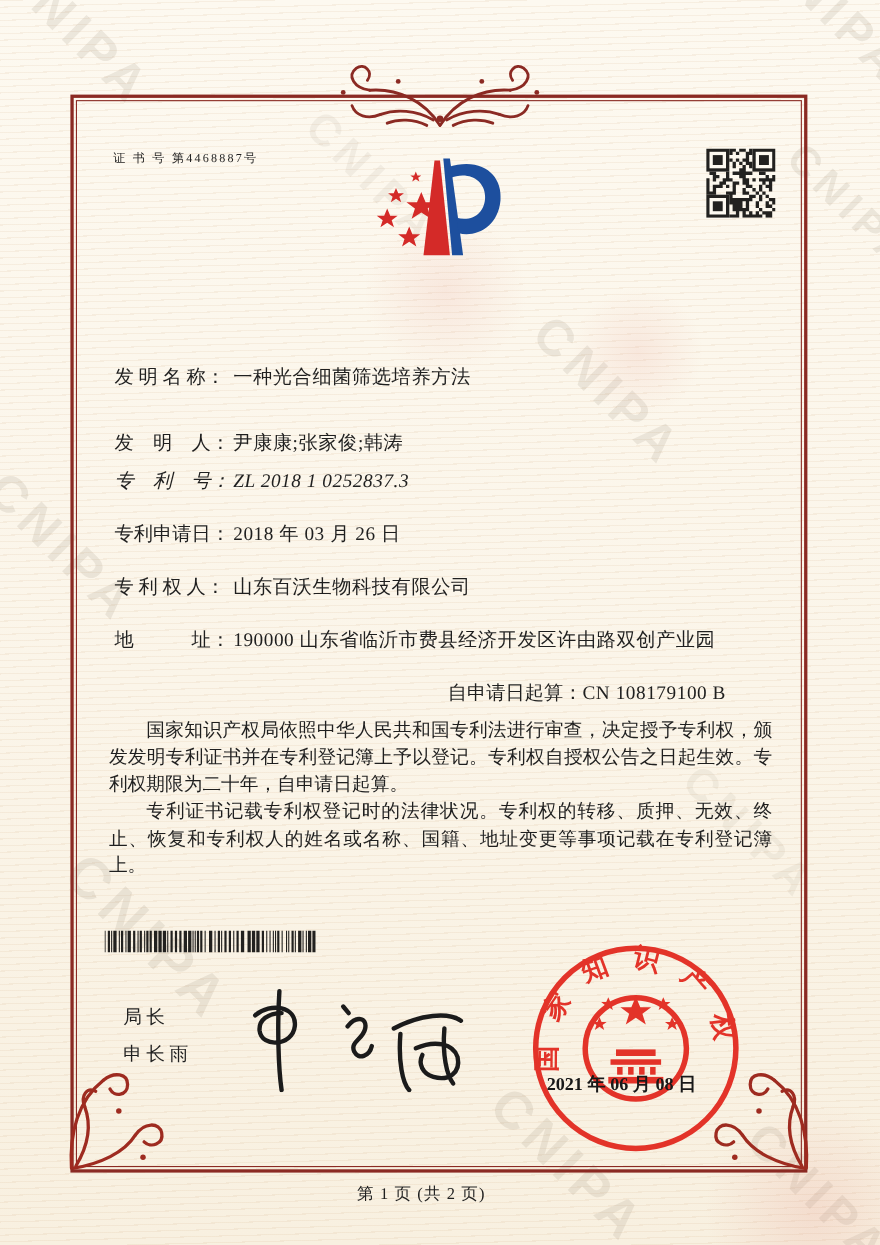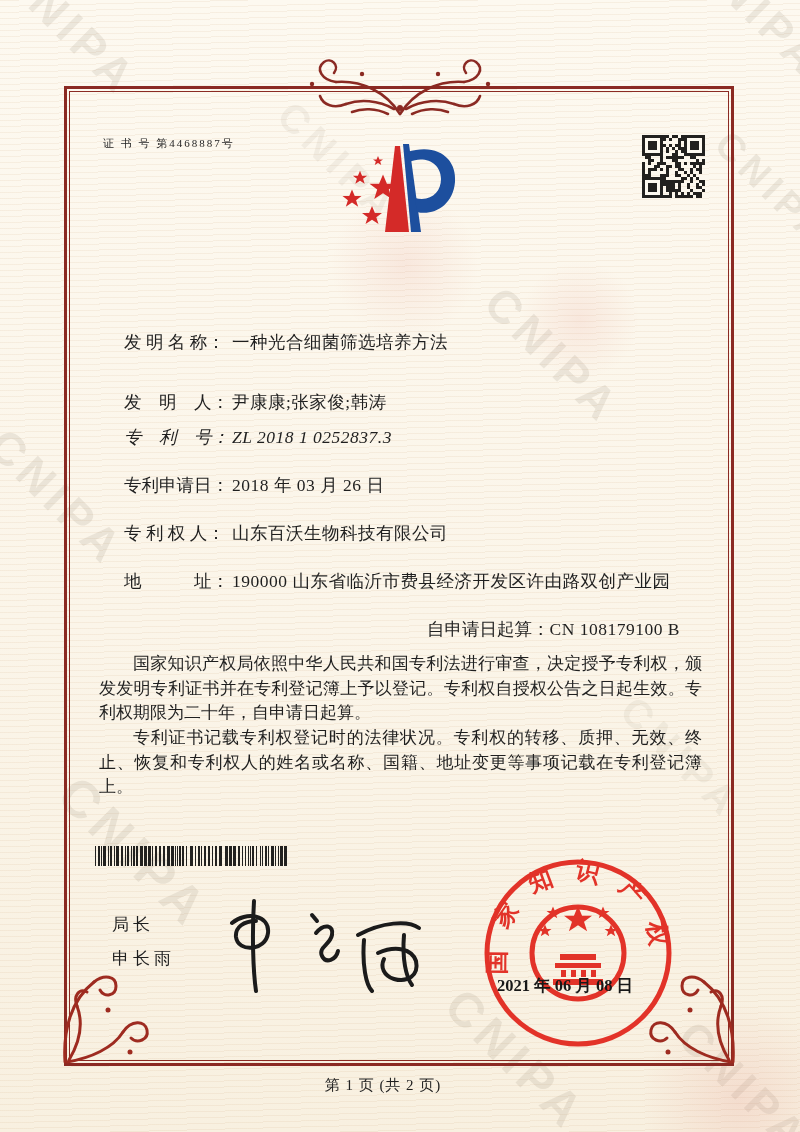--- a/index.html
+++ b/index.html
@@ -30,21 +30,21 @@
   }
   .pinkblob{position:absolute;border-radius:50%;
     background:radial-gradient(circle, rgba(228,150,140,0.16) 0%, rgba(228,150,140,0) 70%);
     pointer-events:none;}
   .cert-no{position:absolute;left:103px;top:136px;font-size:11px;letter-spacing:2px;}
   .title{
     position:absolute;left:0;right:0;top:236px;text-align:center;
     font-size:40px;font-weight:bold;letter-spacing:0.45em;text-indent:0.45em;color:#151515;
   }
   .fields{position:absolute;left:104px;top:330px;width:606px;font-size:17.5px;}
-  .frow{position:absolute;white-space:nowrap;margin-left:20px;}
+  .frow{position:absolute;white-space:nowrap;}
   .flabel{display:inline-block;min-width:108px;}
   .fvalue{letter-spacing:0.5px;}
   .grant-no-group{position:absolute;left:303px;top:0;}
   .body-text{
     position:absolute;left:99px;top:652px;width:603px;
     font-size:17px;line-height:1.45;text-align:justify;
   }
   .body-text p{margin:0;text-indent:2em;}
   .director{position:absolute;left:112px;top:908px;font-size:17px;letter-spacing:4px;line-height:34px;}
   .pageinfo{position:absolute;left:0;right:34px;top:1032px;text-align:center;font-size:15px;letter-spacing:1px;margin-top:44px;}

